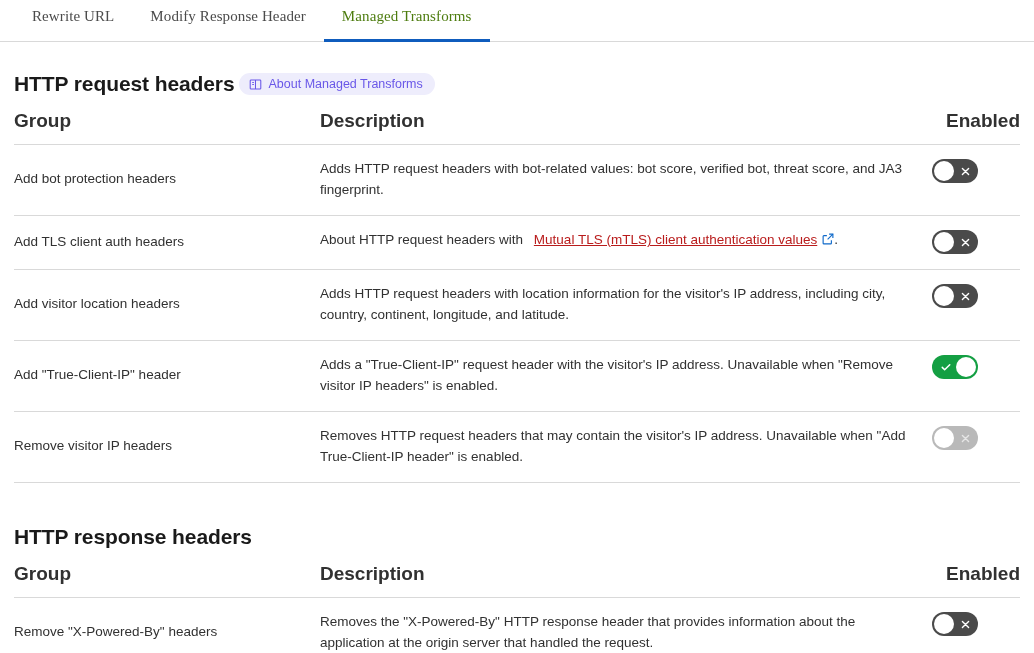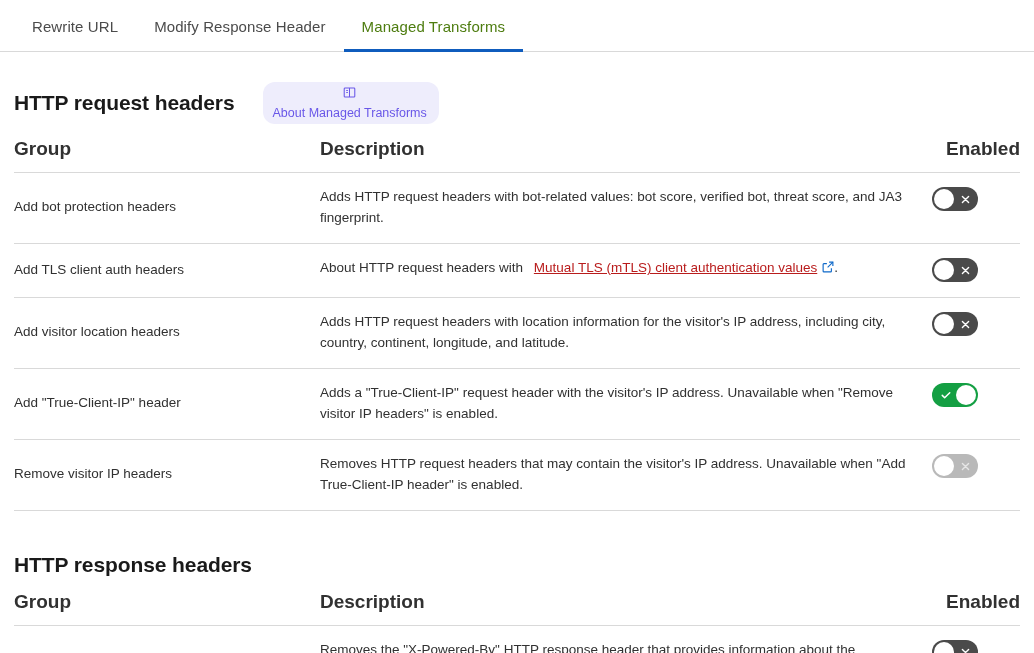--- a/index.html
+++ b/index.html
@@ -11,24 +11,25 @@
     background: #ffffff;
     font-family: "Liberation Sans", sans-serif;
     color: #313131;
     overflow: hidden;
   }
 
   
   .tabbar {
     display: flex;
     align-items: flex-end;
-    height: 52px;
+    height: 42px;
     padding: 1px 0 0 14px;
     border-bottom: 1px solid #d9d9d9;
     position: relative;
+    font-family: Liberation Serif, serif;
   }
   .tab {
     font-size: 15px;
     line-height: 1;
     color: #4b4b4b;
     padding: 0 18px 15px 18px;
     margin-bottom: -1px;
     border-bottom: 3px solid transparent;
     white-space: nowrap;
     cursor: pointer;
@@ -42,21 +43,21 @@
 
   
   .page { padding: 0 14px; }
 
   .section { margin-top: 30px; }
   .section.second { margin-top: 42px; }
 
   .section-head {
     display: flex;
     align-items: center;
-    gap: 28px;
+    gap: 4px;
     margin: 0 0 14px 0;
     text-align: center;
   }
   .section-title {
     font-size: 21px;
     font-weight: bold;
     color: #1a1a1a;
     letter-spacing: -0.1px;
   }
 
@@ -64,21 +65,20 @@
     display: inline-flex;
     align-items: center;
     gap: 7px;
     background: #eeedfc;
     color: #6957e8;
     border-radius: 12px;
     padding: 4px 12px 4px 10px;
     font-size: 12.5px;
     cursor: pointer;
     white-space: nowrap;
-    flex-direction: column;
   }
   .badge .bi { display: flex; align-items: center; }
 
   
   table.mt {
     width: 100%;
     border-collapse: collapse;
     table-layout: fixed;
   }
   table.mt col.c-group { width: 306px; }

